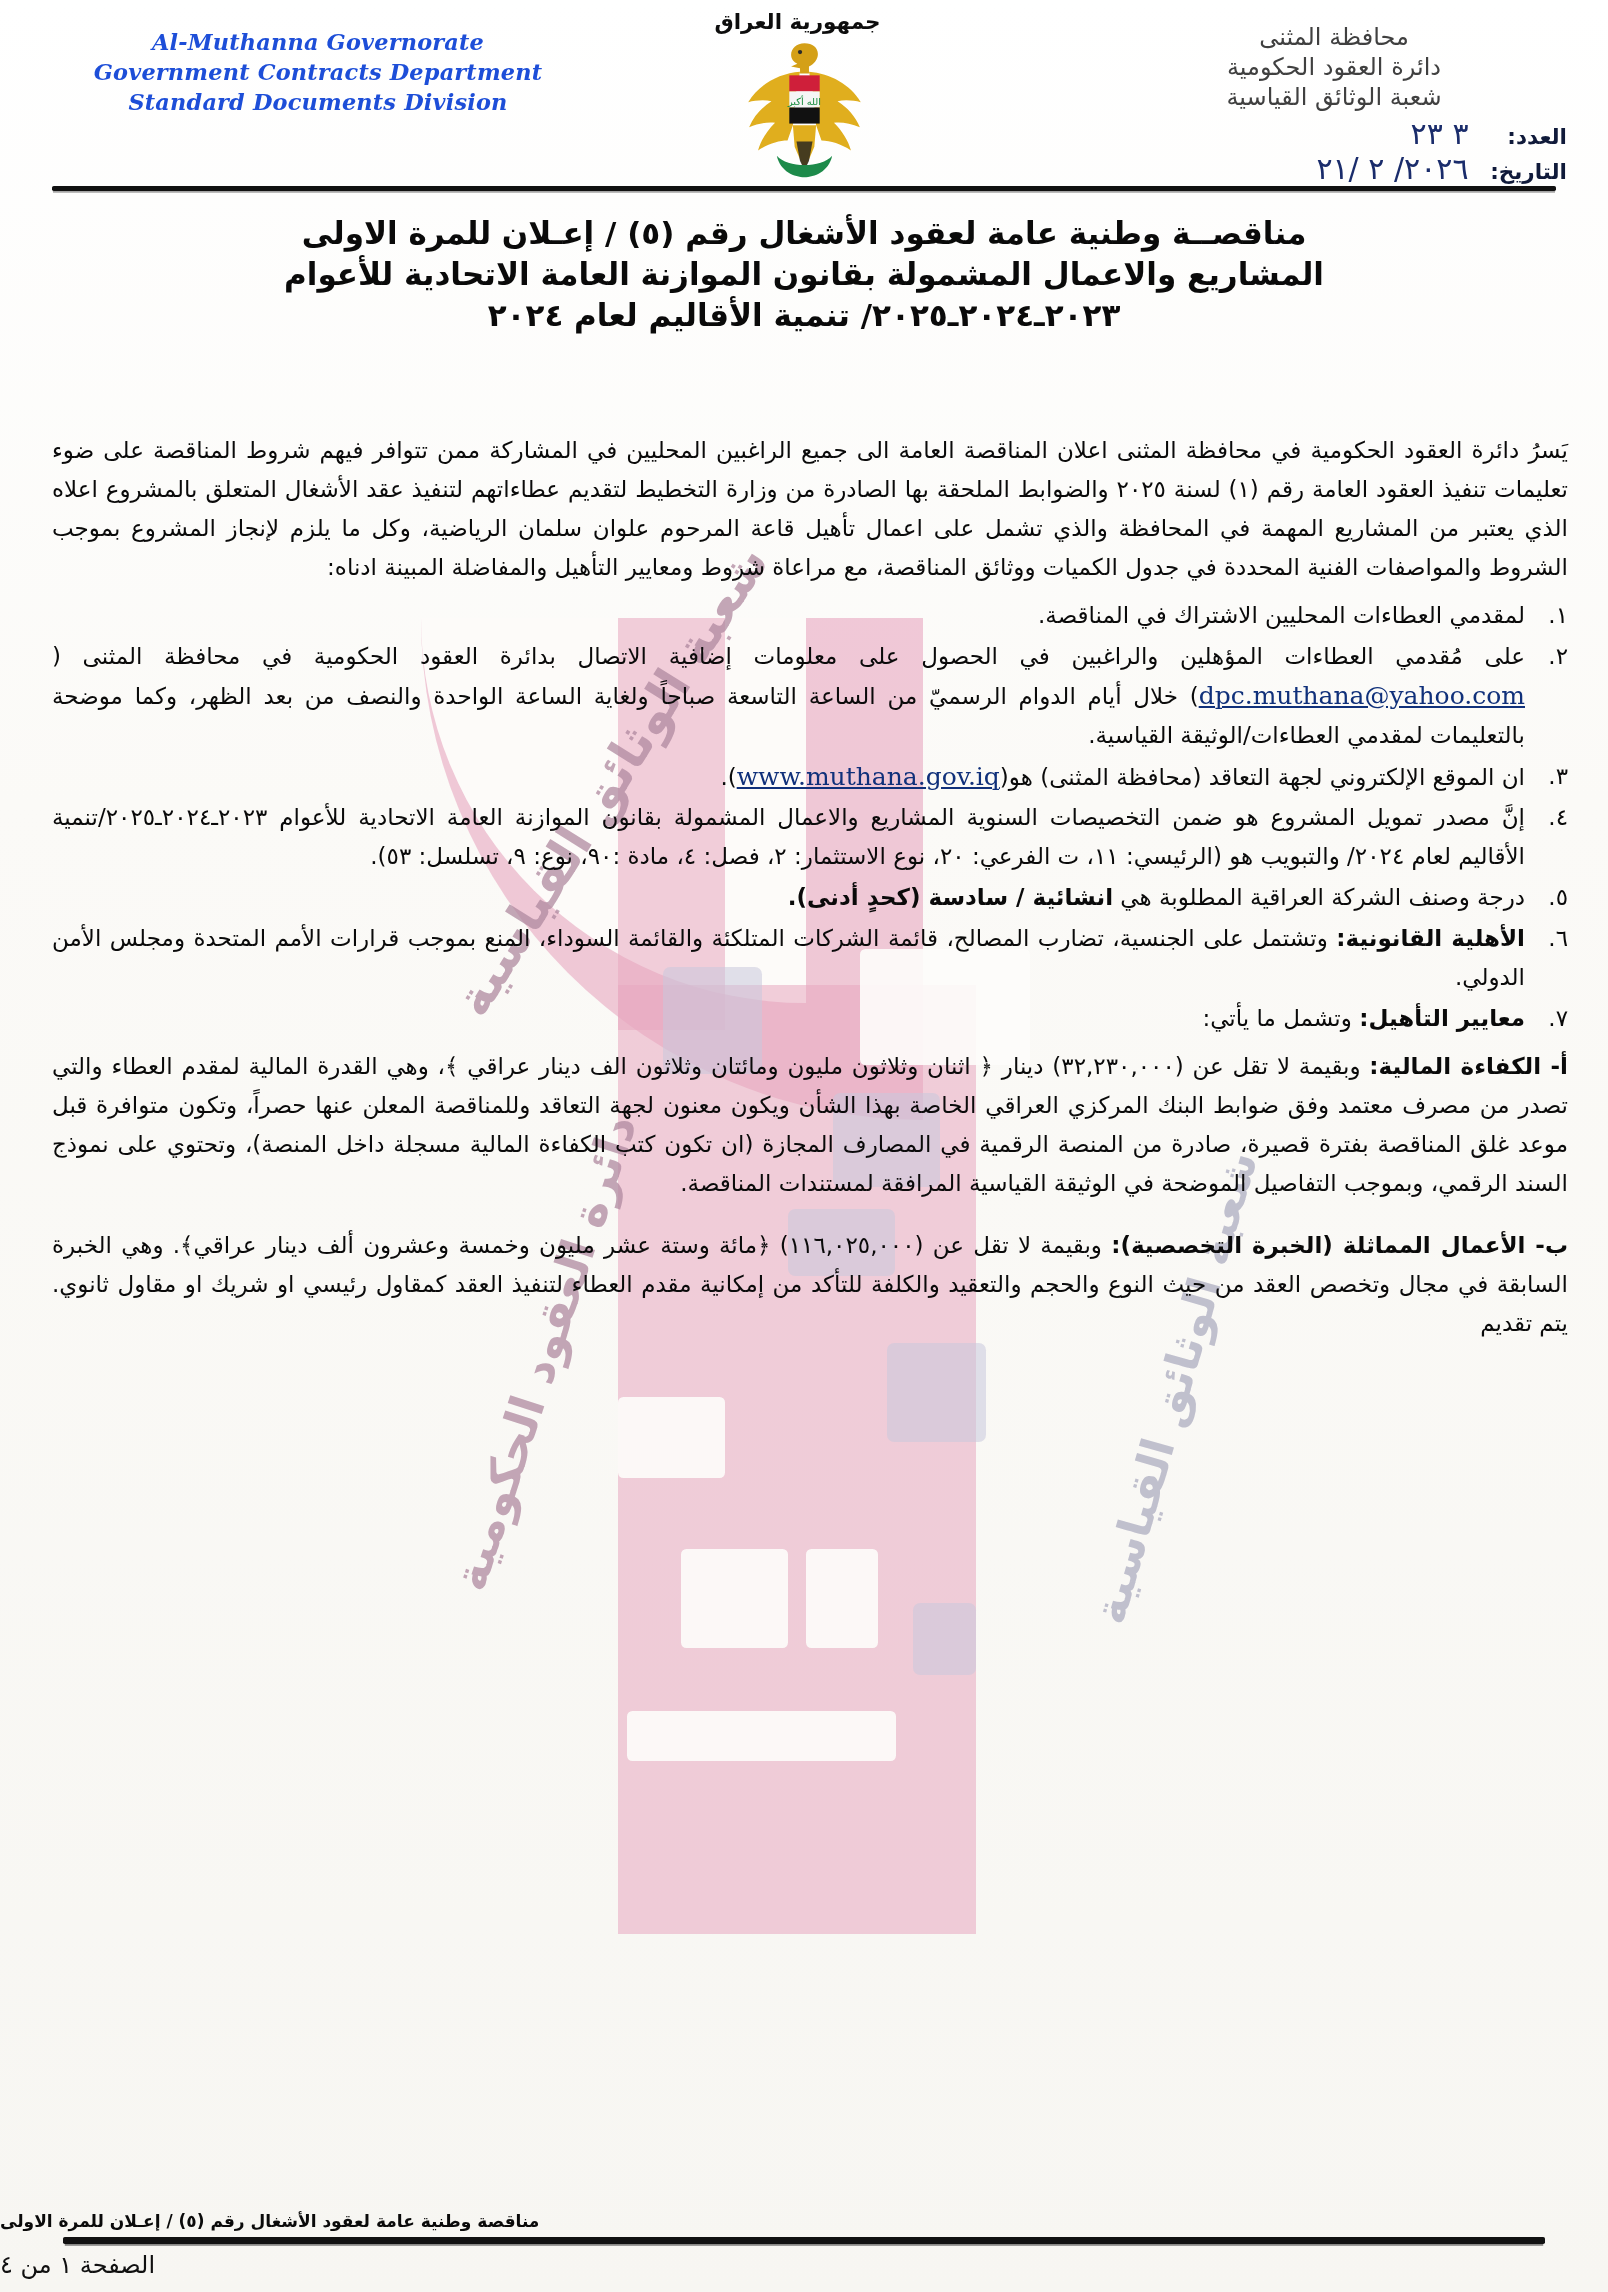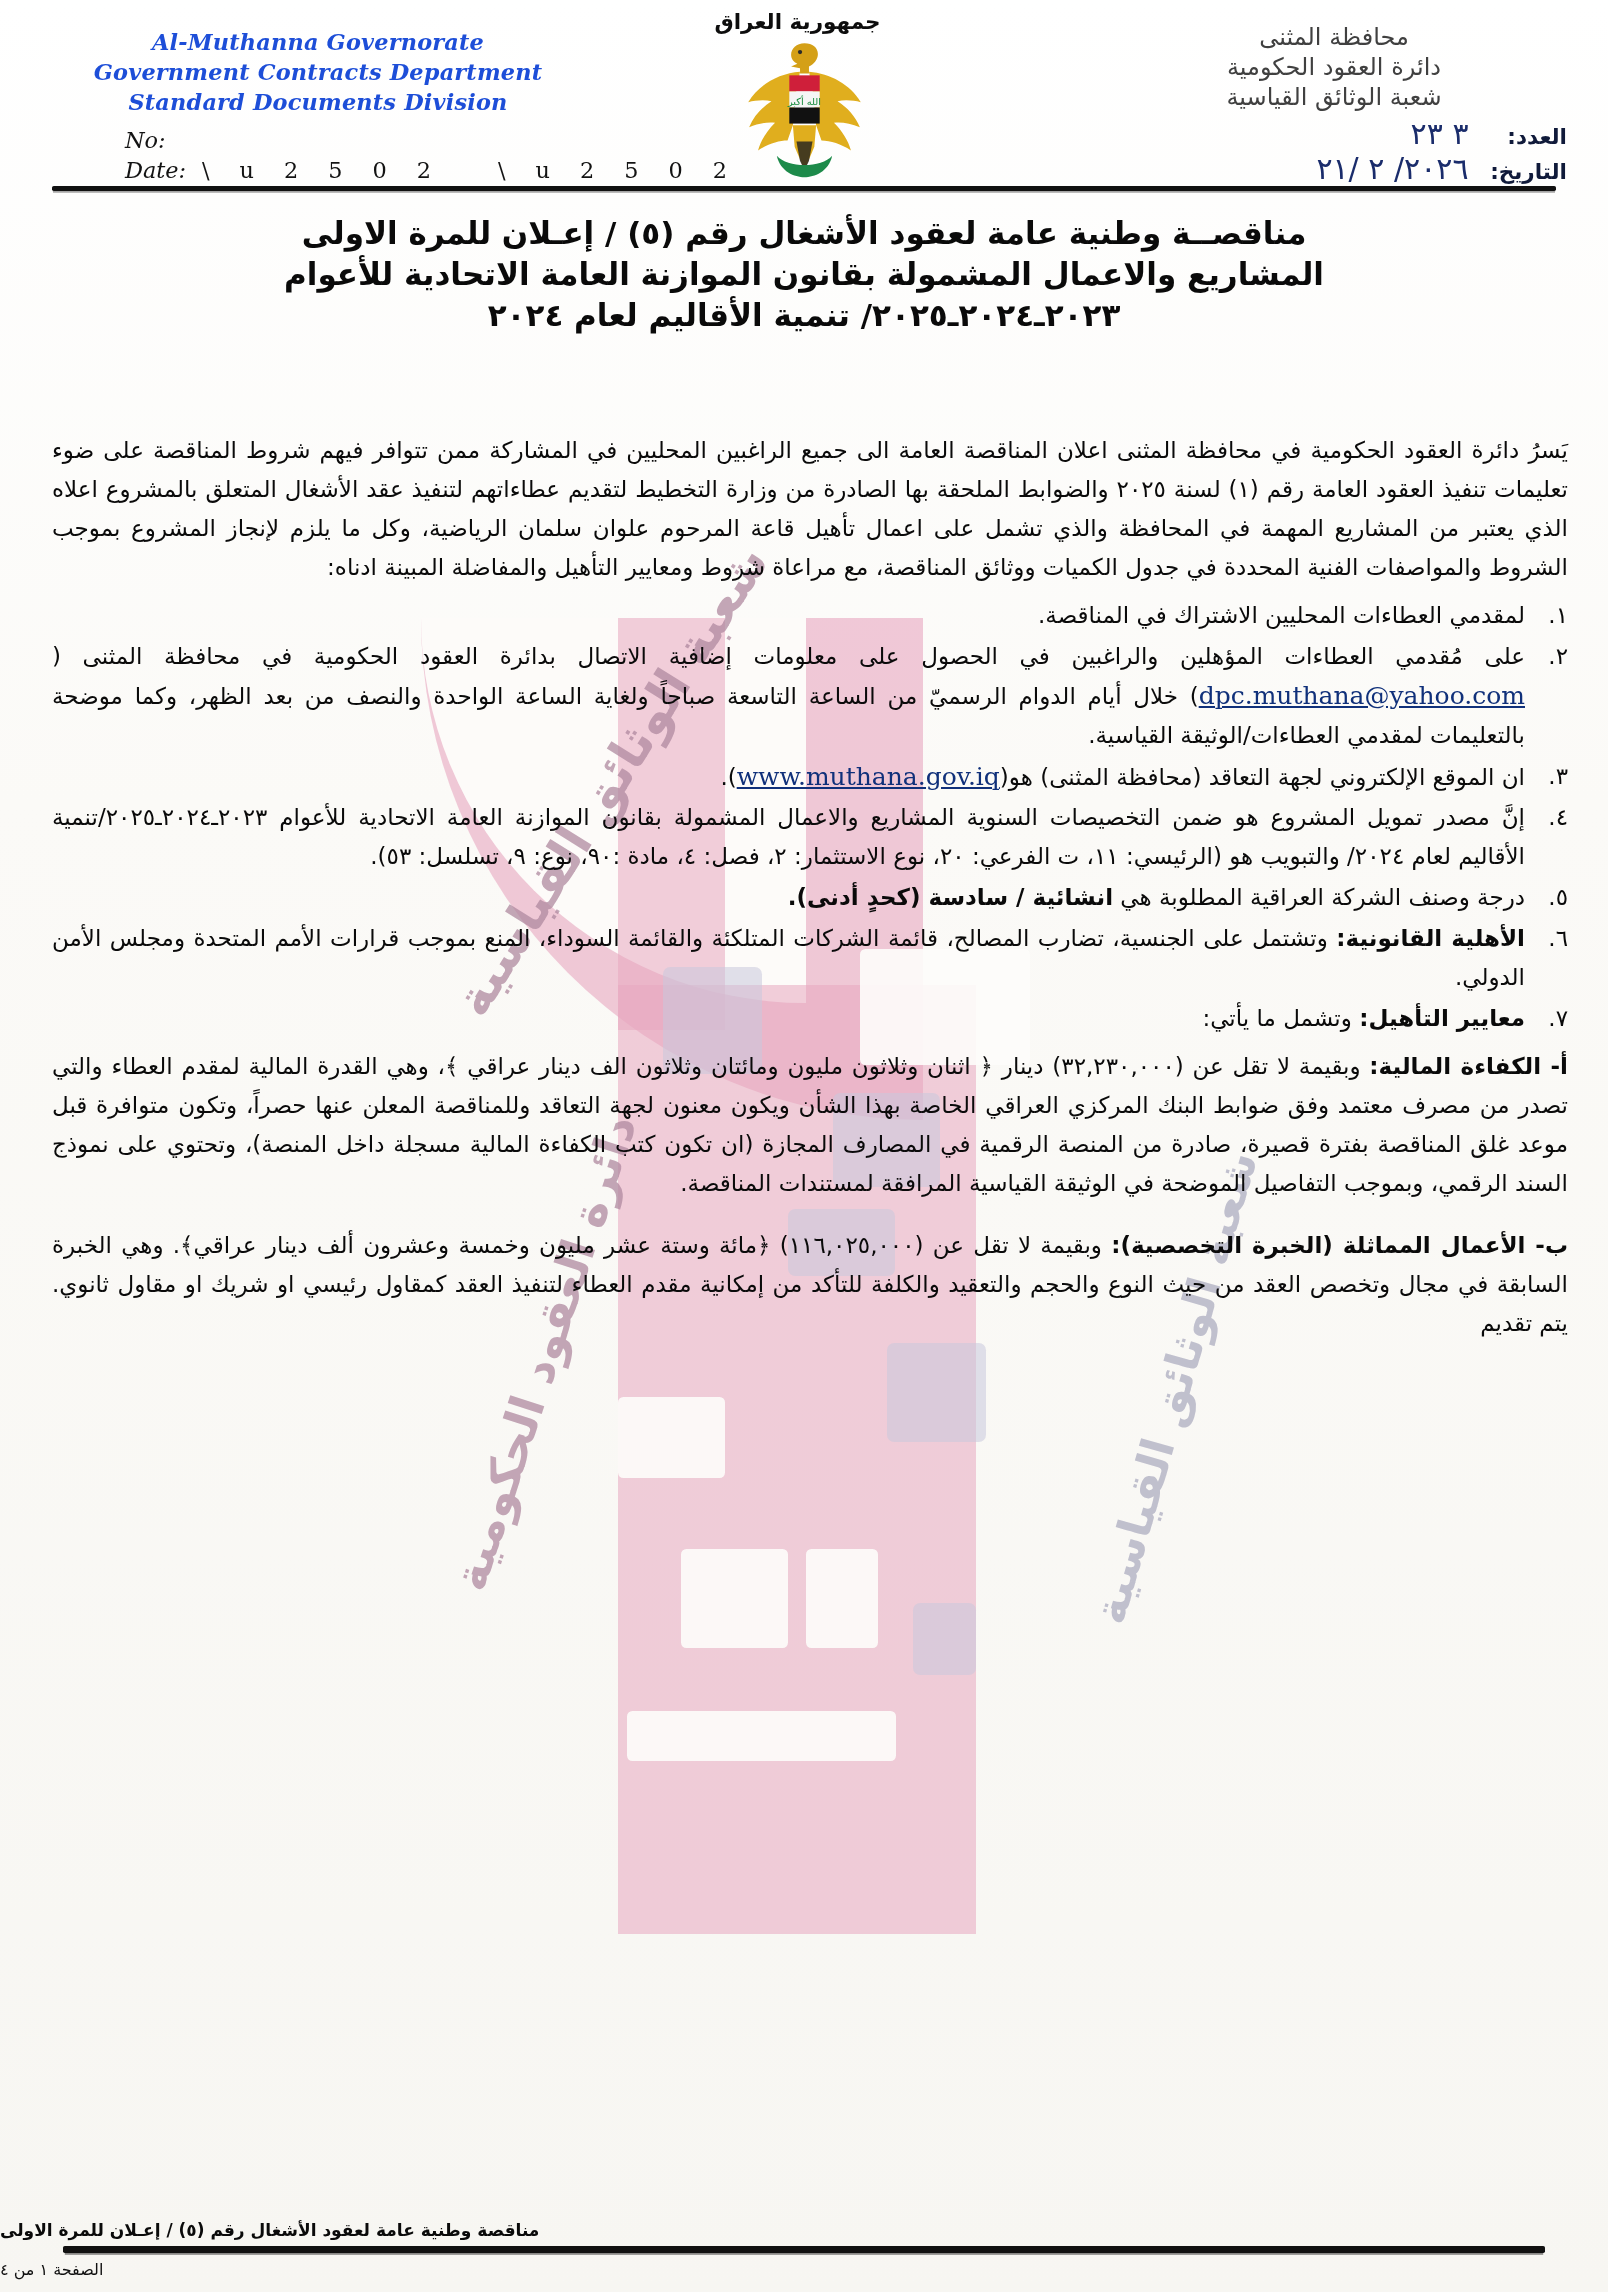--- a/index.html
+++ b/index.html
@@ -252,21 +252,21 @@
   }
   .foot-rule{
     height:6.3px;
     margin:0 63px 7.2px 63px;
     background:#111;
     border-radius:1.8px;
     box-shadow:0 3.6px 0 -1.8px rgba(0,0,0,.45);
   }
   .foot-page{
     font-family:"DejaVu Sans", sans-serif;
-    font-size:16px;
+    font-size:24px;
     color:#101010;
   }
 </style>
 </head>
 <body>
 
 <div class="page">
 
   <div class="paper-tint"></div>
 
@@ -294,30 +294,20 @@
   </div>
 
   <div class="header">
 
     <div class="hdr-en">
       <div>Al-Muthanna Governorate</div>
       <div>Government Contracts Department</div>
       <div>Standard Documents Division</div>
     </div>
 
-    <div class="hdr-nodate">
-      <div class="row">
-        <span class="lbl">No:</span>
-        <span></span>
-      </div>
-      <div class="row">
-        <span class="lbl">Date:</span>
-        <span class="slots">\u2502      \u2502</span>
-      </div>
-    </div>
 
     <div class="hdr-emblem">
       <div class="emblem-title">جمهورية العراق</div>
       <svg class="emblem-svg" width="134" height="143" viewBox="0 0 150 160">
 
         <path d="M75 8 C66 8 60 14 60 21 C60 26 63 29 67 31 L60 34 L70 36 L70 42 L80 42 L80 34 C86 31 90 26 90 20 C90 13 84 8 75 8 Z" fill="#d4a017"></path>
         <circle cx="70" cy="18" r="2.4" fill="#2a2a2a"></circle>
 
         <path d="M70 40 C46 42 24 54 12 74 C20 72 30 71 38 73 C27 80 18 90 13 102 C23 98 33 96 42 97
                  C33 106 26 117 23 128 C34 121 46 117 56 117 L62 100 L66 60 Z" fill="#e0ae1e"></path>

